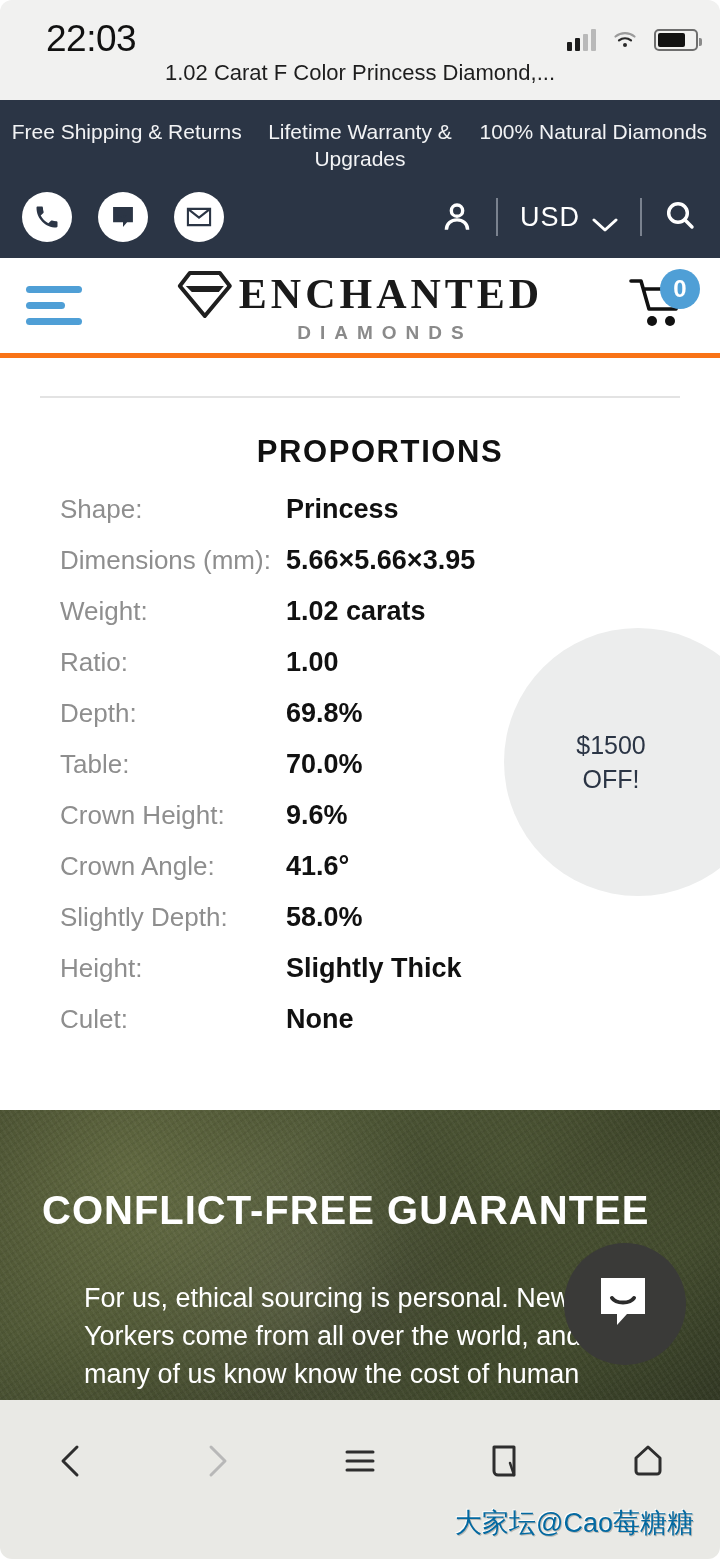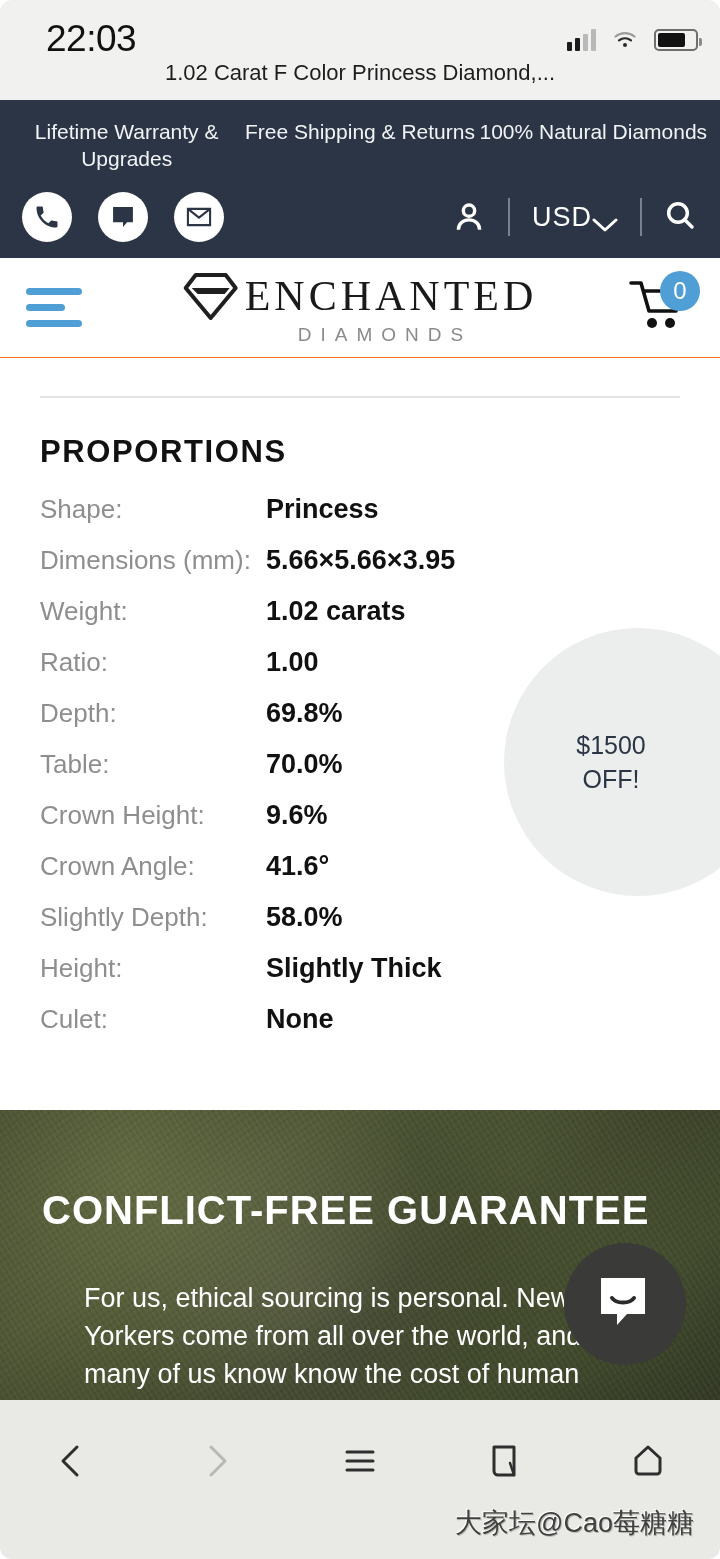--- a/index.html
+++ b/index.html
@@ -55,30 +55,30 @@
   .cicon {
     width:50px; height:50px; border-radius:50%; background:#fff;
     display:flex; align-items:center; justify-content:center;
   }
   .cicon svg { width:28px; height:28px; fill:#2b3545; }
   .util-right {
     margin-left:auto; margin-right:24px; display:flex; align-items:center; gap:22px;
   }
   .util-right svg.user { width:34px; height:34px; fill:none; stroke:#fff; stroke-width:2.4; }
   .vdiv { width:2px; height:38px; background:#7a828f; }
-  .currency { display:flex; align-items:center; font-size:27px; letter-spacing:1px; color:#fff; }
+  .currency { display:flex; align-items:center; gap:12px; font-size:27px; letter-spacing:1px; color:#fff; }
   .chev { width:26px; height:16px; }
   .chev svg { width:26px; height:16px; stroke:#fff; stroke-width:3; fill:none; }
   .search-ic svg { width:32px; height:32px; stroke:#fff; stroke-width:2.6; fill:none; }
 
   
   .logobar {
     position:absolute; top:258px; left:0; width:720px; height:100px;
-    background:#fff; border-bottom:1px solid #f97316;
-    display:flex; align-items:center;
+    background:#fff; border-bottom:5px solid #f97316;
+    display:flex; align-items:center;font-weight:bold;
   }
   .hamburger { margin-left:26px; width:56px; display:flex; flex-direction:column; gap:9px; }
   .hamburger i { display:block; height:7px; border-radius:4px; background:#4f9fd6; }
   .hamburger i:nth-child(2){ width:70%; }
   .logo { position:absolute; left:50%; transform:translateX(-50%); text-align:center; }
   .logo-main { display:flex; align-items:center; justify-content:center; gap:6px; }
   .logo-mark { width:56px; height:52px; }
   .logo-word {
     font-family:"Liberation Serif", serif; font-size:42px; letter-spacing:4px; color:#1a1a1a;
   }
@@ -91,23 +91,23 @@
     position:absolute; right:2px; top:-6px; width:40px; height:40px; border-radius:50%;
     background:#4f9fd6; color:#fff; font-size:24px;
     display:flex; align-items:center; justify-content:center;
   }
 
   
   .content { position:absolute; top:358px; left:0; width:720px; height:752px; background:#fff; }
   .divider { height:2px; background:#e3e3e3; margin:38px 40px 0; }
   .section-title {
     margin:36px 0 0 40px; font-size:31px; font-weight:700;
-    letter-spacing:1.6px; color:#111;
-  }
-  .spec-list { margin-top:24px; }
+    letter-spacing:1.6px; color:#111;text-align:center;
+  }
+  .spec-list { margin-top:24px;margin-left:20px; }
   .spec-row { display:flex; align-items:baseline; padding:0 0 0 40px; height:51px; }
   .spec-label { width:226px; font-size:26px; color:#8e8e8e; font-weight:400; }
   .spec-value { font-size:27px; color:#111; font-weight:700; }
 
   .promo-badge {
     position:absolute; right:-52px; top:270px; width:268px; height:268px;
     border-radius:50%; background:#eceded;
     display:flex; flex-direction:column; align-items:center; justify-content:center;
     font-size:25px; color:#2b3545; line-height:34px; text-align:center;
     padding-right:54px;
@@ -154,21 +154,21 @@
   .nav-icons {
     position:absolute; top:26px; left:0; width:720px; height:70px;
     display:flex; align-items:center;
   }
   .nav-btn { flex:1; display:flex; align-items:center; justify-content:center; }
   .nav-btn svg { width:44px; height:44px; fill:none; stroke-width:3; }
   .st-dark { stroke:#2e2e2e; }
   .st-light { stroke:#b8b8b8; }
   .watermark {
     position:absolute; right:26px; bottom:18px;
-    font-size:27px; color:#404040;
+    font-size:27px; color:#0369a1;
     text-shadow:1px 1px 0 #b9b9b4, -1px -1px 0 #fdfdfb;
   }
 </style>
 </head>
 <body>
 
 <div id="screen">
 
   <div class="statusbar">
     <div class="status-time">22:03</div>
@@ -186,22 +186,22 @@
       </svg>
       <div class="batt">
           <span></span>
         </div>
     </div>
     <div class="page-title-bar">1.02 Carat F Color Princess Diamond,...</div>
   </div>
 
   <div class="topbar">
     <div class="props-row">
+      <div>Free Shipping &amp; Returns</div>
       <div>Lifetime Warranty &amp; Upgrades</div>
-      <div>Free Shipping &amp; Returns</div>
       <div>100% Natural Diamonds</div>
     </div>
     <div class="util-row">
       <div class="contact-icons">
         <div class="cicon">
           <svg viewBox="0 0 24 24">
               <path d="M6.6 10.8c1.4 2.8 3.8 5.2 6.6 6.6l2.2-2.2c.3-.3.7-.4 1-.2 1.1.4 2.3.6 3.6.6.6 0 1 .4 1 1V20c0 .6-.4 1-1 1C10.6 21 3 13.4 3 4c0-.6.4-1 1-1h3.5c.6 0 1 .4 1 1 0 1.2.2 2.4.6 3.6.1.4 0 .7-.2 1l-2.3 2.2z"></path>
             </svg>
         </div>
         <div class="cicon">

